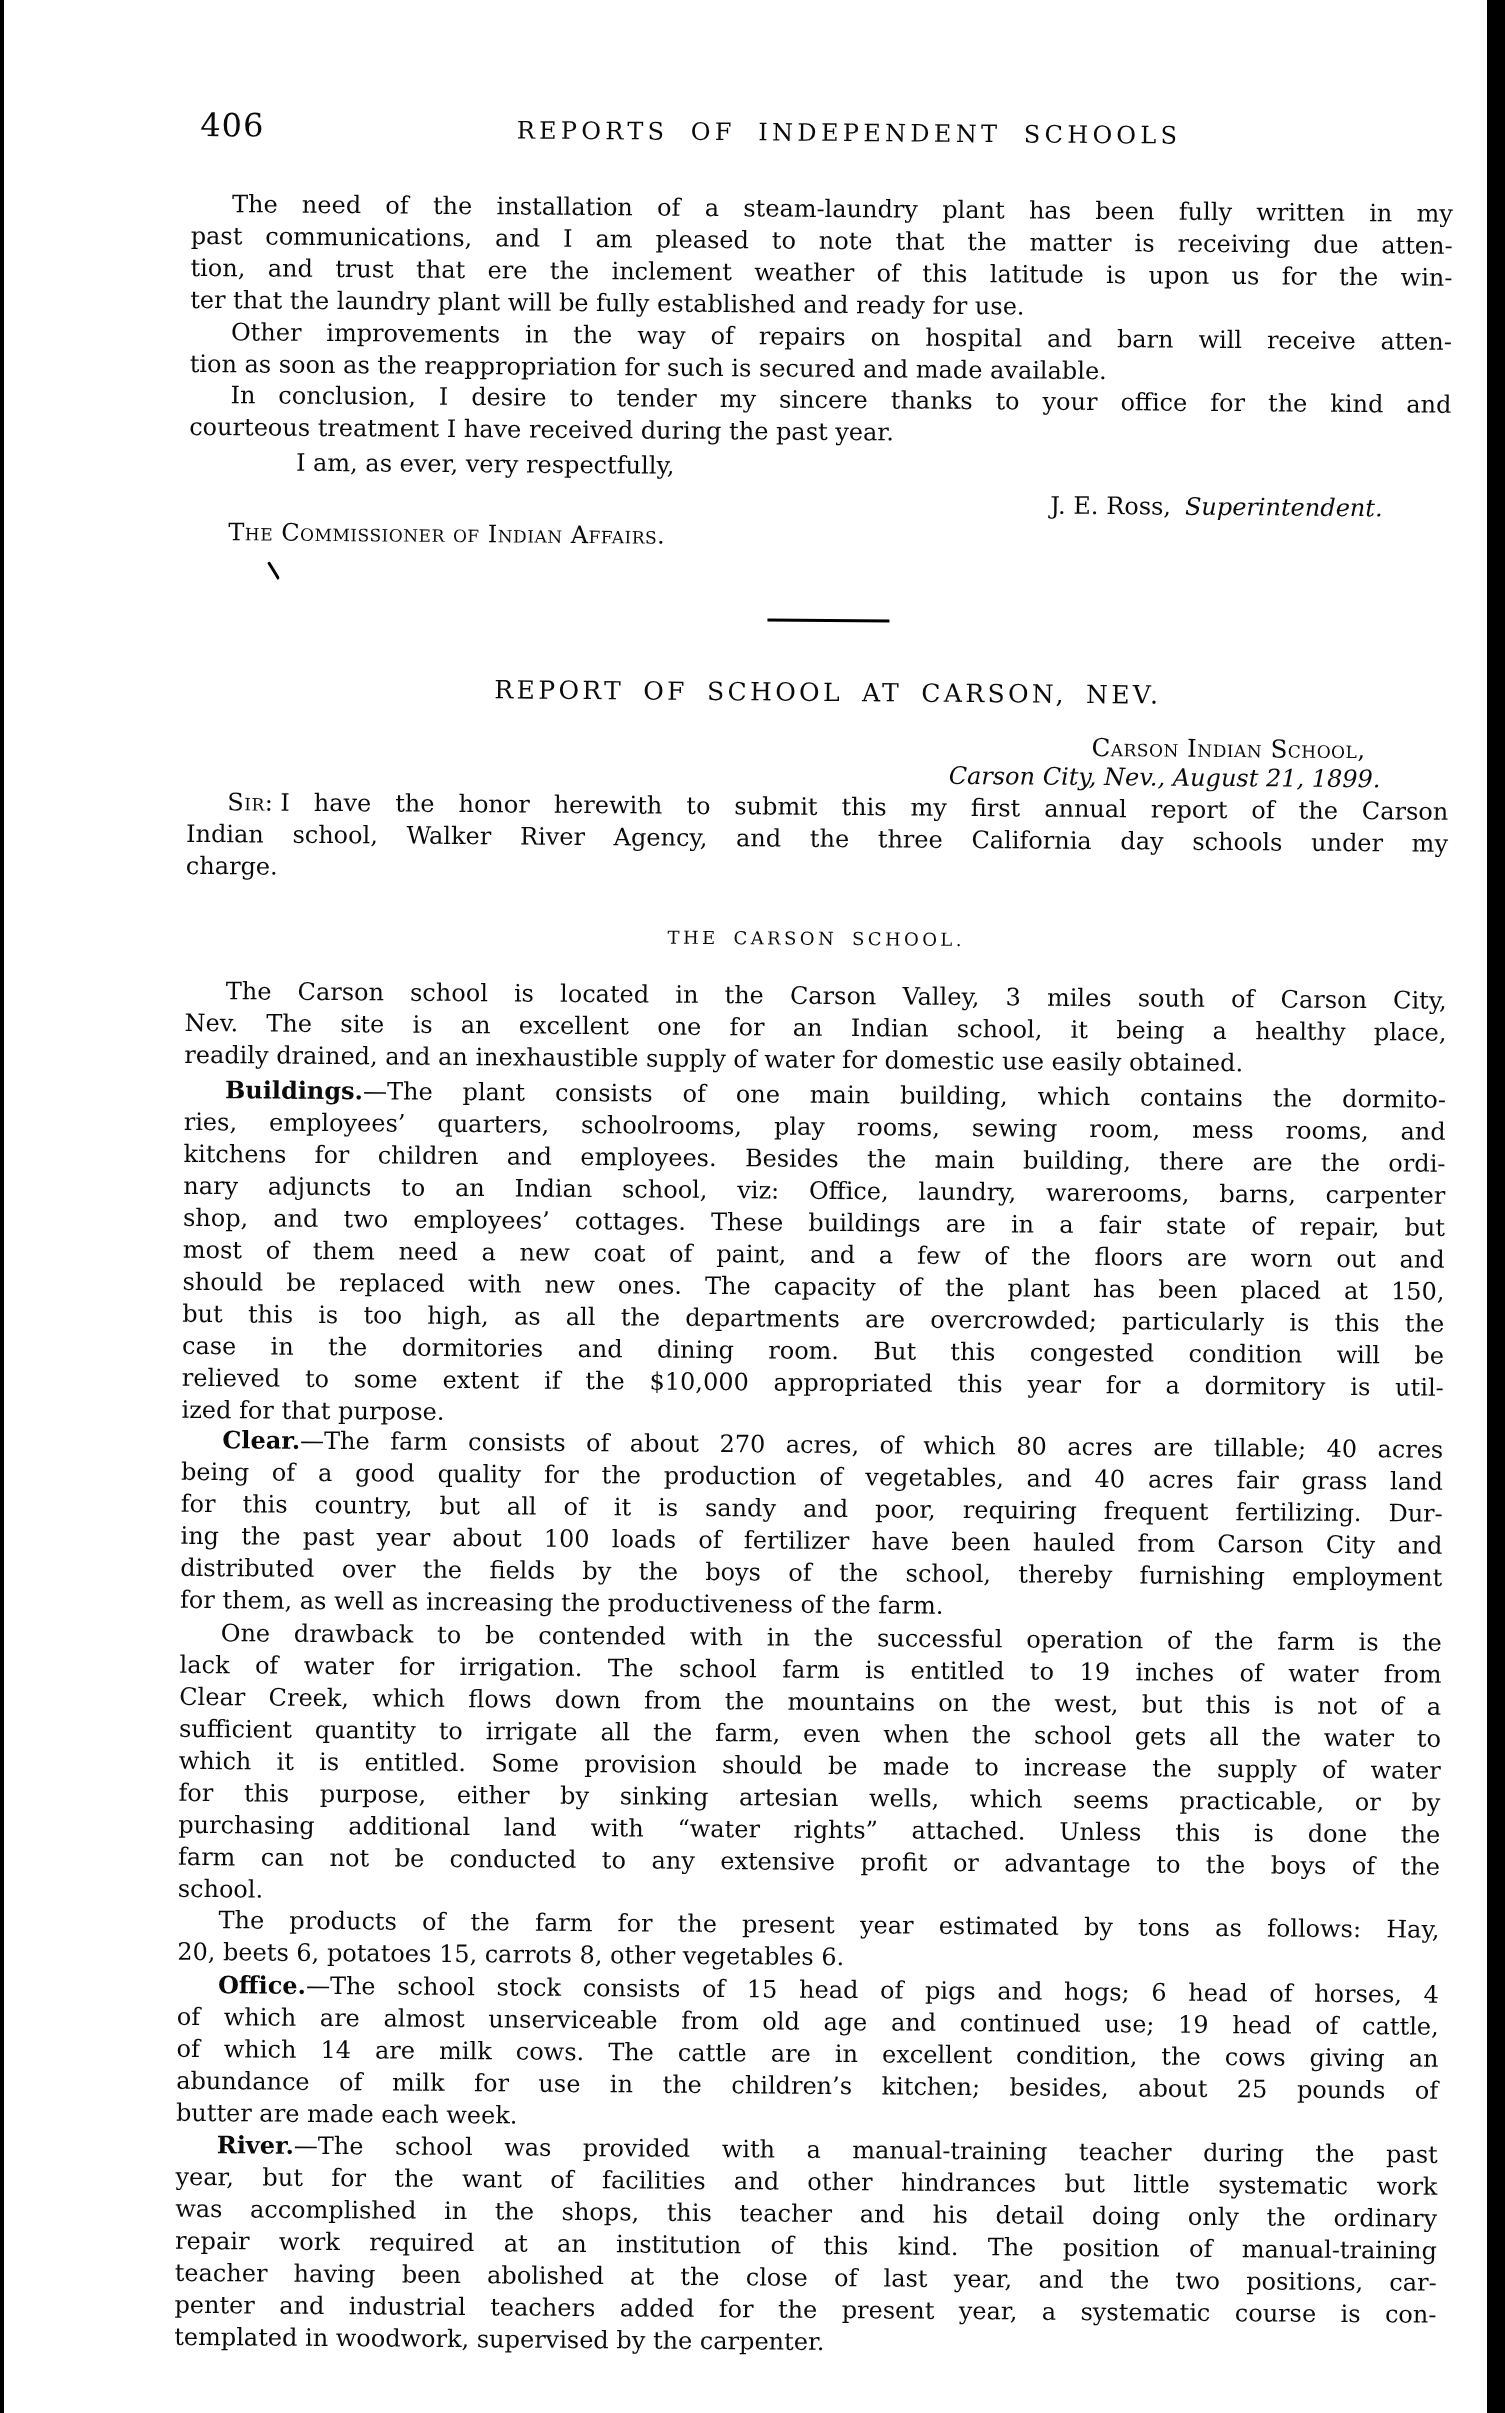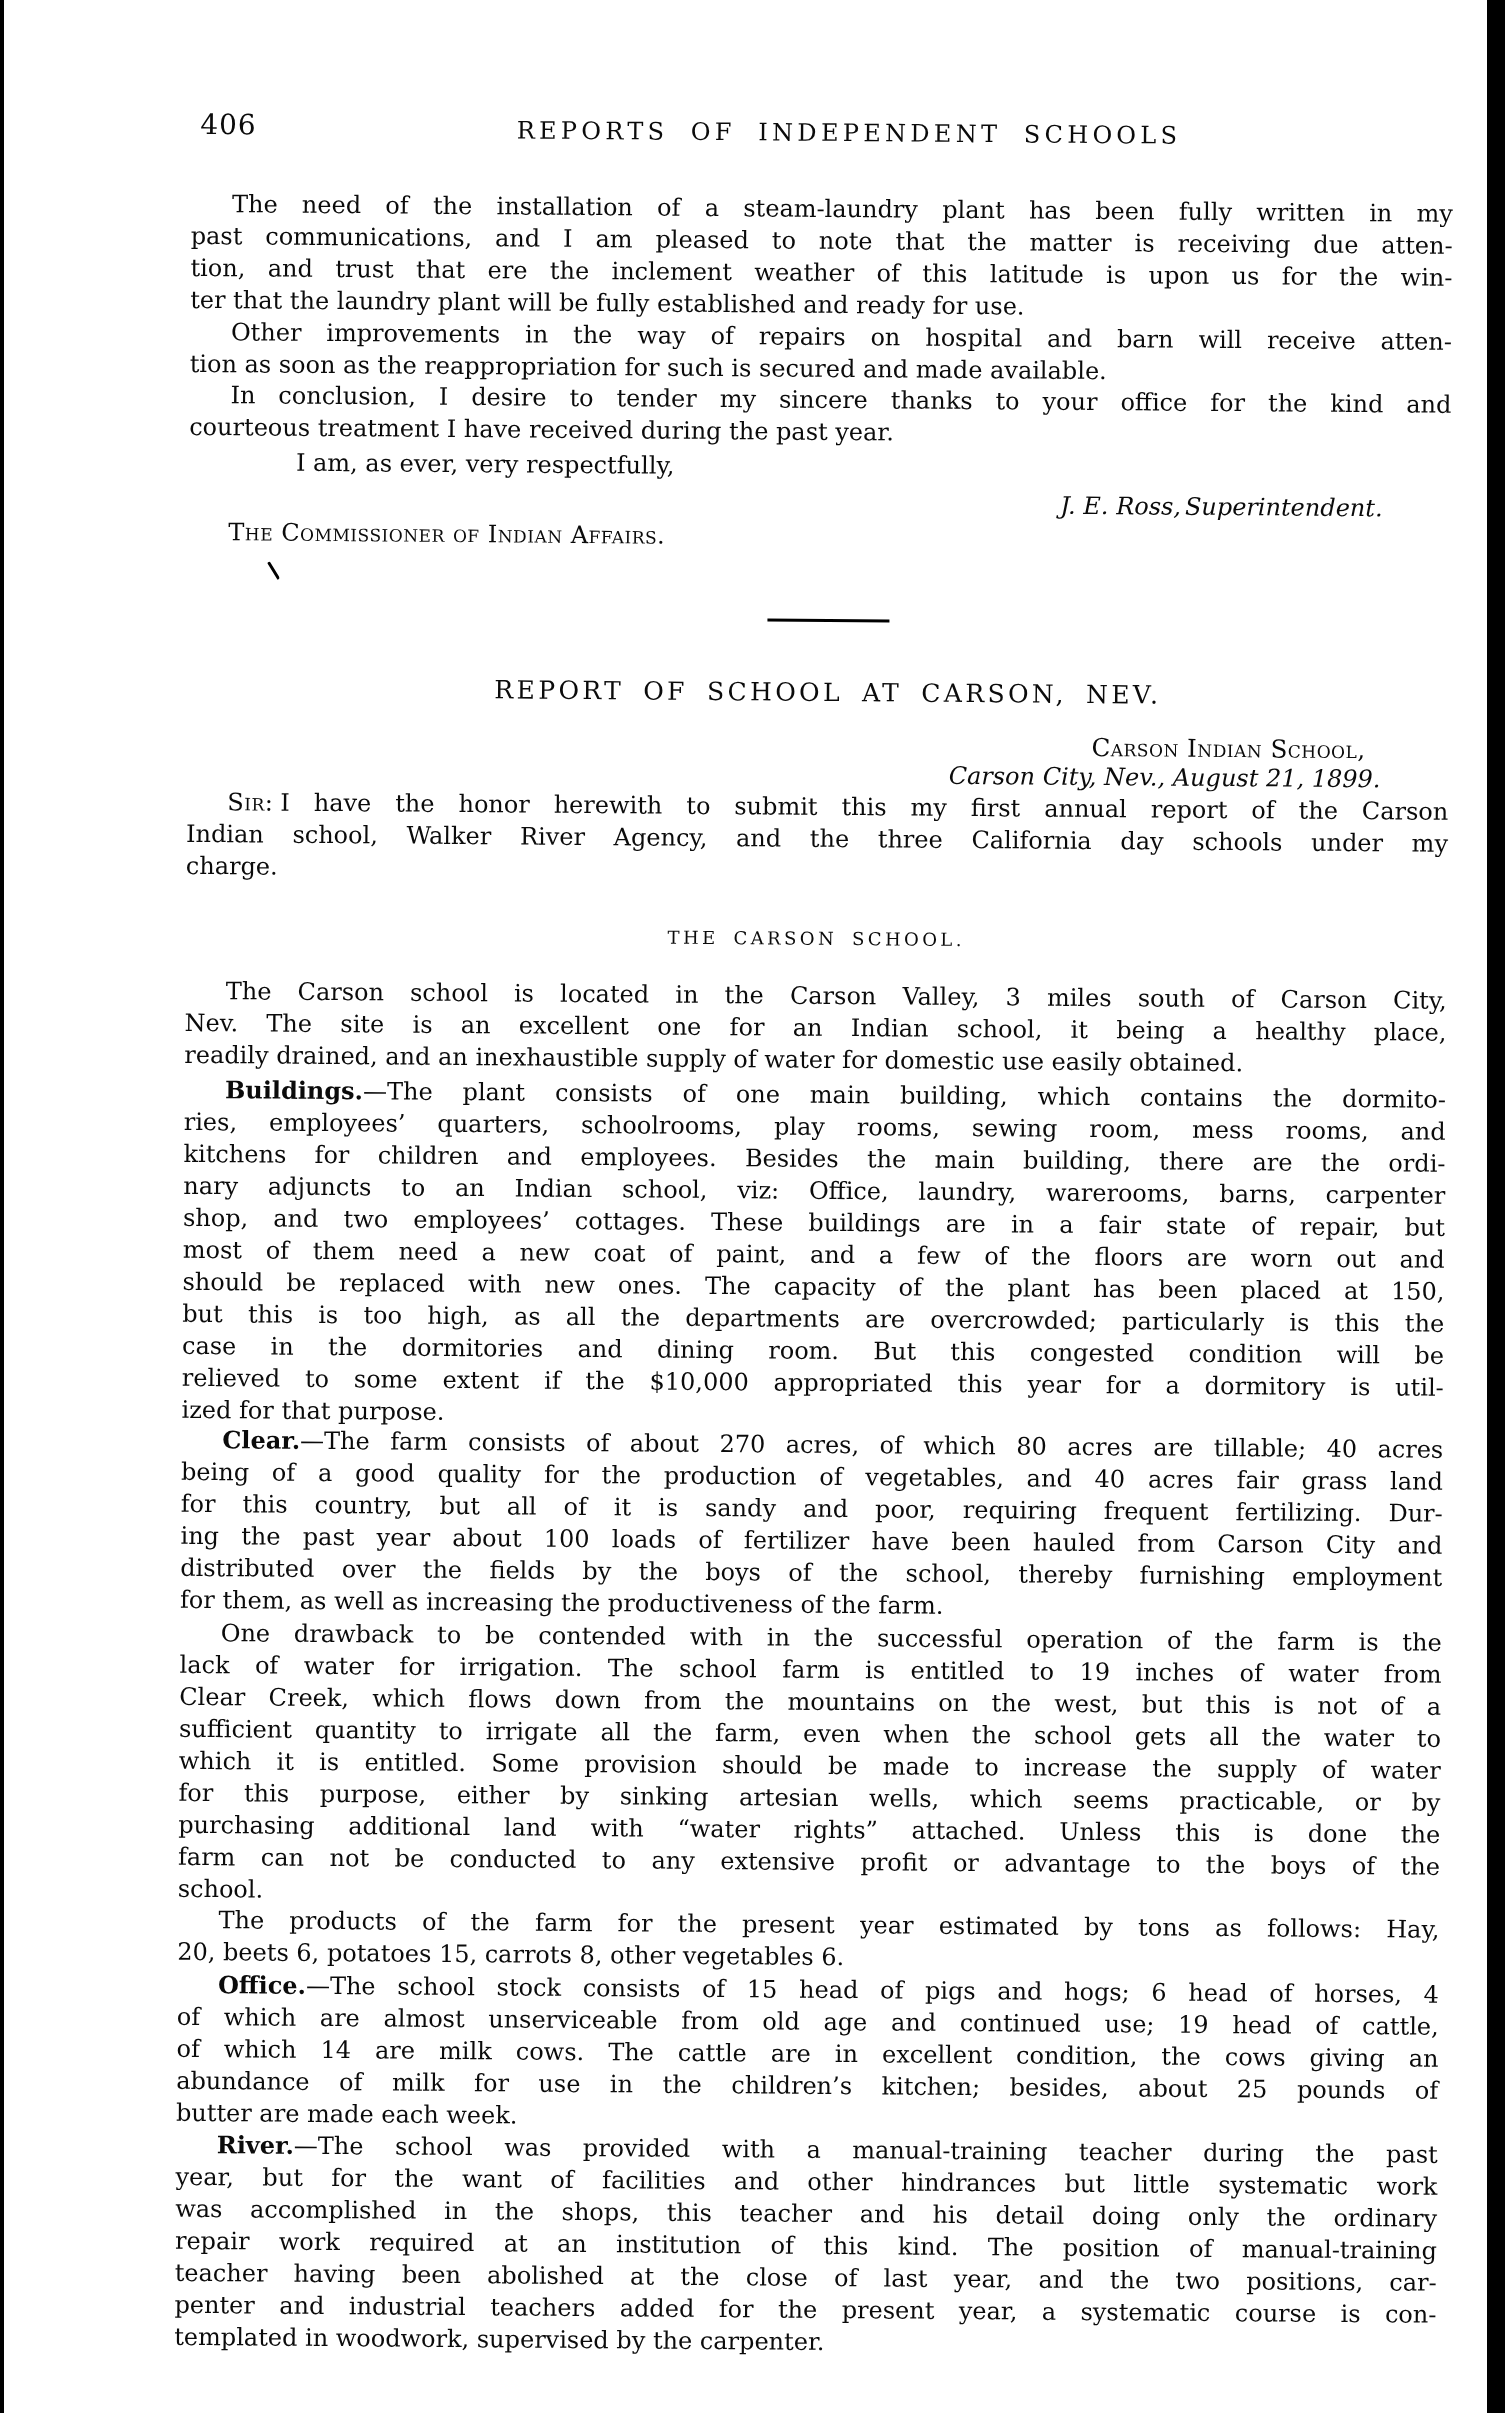--- a/index.html
+++ b/index.html
@@ -20,26 +20,26 @@
   .block{position:absolute;left:191px;width:1262px;line-height:32px;font-size:24px;}
   .line{text-align:justify;text-align-last:justify;}
   .line.last{text-align-last:left;}
   .line.first{text-indent:41px;}
   .lead-bold{font-weight:700;}
   .lead-sc{font-variant:small-caps;margin-right:7px;letter-spacing:0.5px;}
   .sc{font-variant:small-caps;letter-spacing:0.5px;}
   .it{font-style:italic;}
   
   .header{top:112px;height:43px;}
-  .pagenum{position:absolute;left:8.7px;top:-2.9px;font-size:28px;letter-spacing:1px;}
+  .pagenum{position:absolute;left:8.7px;top:-2.9px;font-size:32px;letter-spacing:1px;}
   .runhead{text-align:center;padding-left:53px;font-size:24px;letter-spacing:4.3px;word-spacing:10.6px;}
   
   .closing{top:446px;padding-left:107px;font-size:24px;}
   .signature{top:483px;text-align:right;padding-right:68px;box-sizing:border-box;}
-  .sig-name{margin-right:4px;font-style:italic;}
+  .sig-name{margin-right:14px;}
   .addressee{top:516px;padding-left:40px;}
   .pen-mark{position:absolute;left:275px;top:560px;width:3.4px;height:20px;background:#000;
     transform:rotate(-32deg);border-radius:1.4px 1.4px 2.9px 1px;}
   .divider{top:614px;}
   .divider-rule{width:122px;height:2.9px;background:#000;margin:0 auto;transform:translateX(9.7px);}
   
   .report-title{top:672px;text-align:center;font-size:25px;letter-spacing:3.4px;word-spacing:7.7px;padding-left:9.7px;}
   .school-name{top:725px;text-align:right;padding-right:83px;box-sizing:border-box;font-size:24.6px;}
   .dateline{top:754px;text-align:right;padding-right:68px;box-sizing:border-box;}
   .sir-para{top:786px;}

